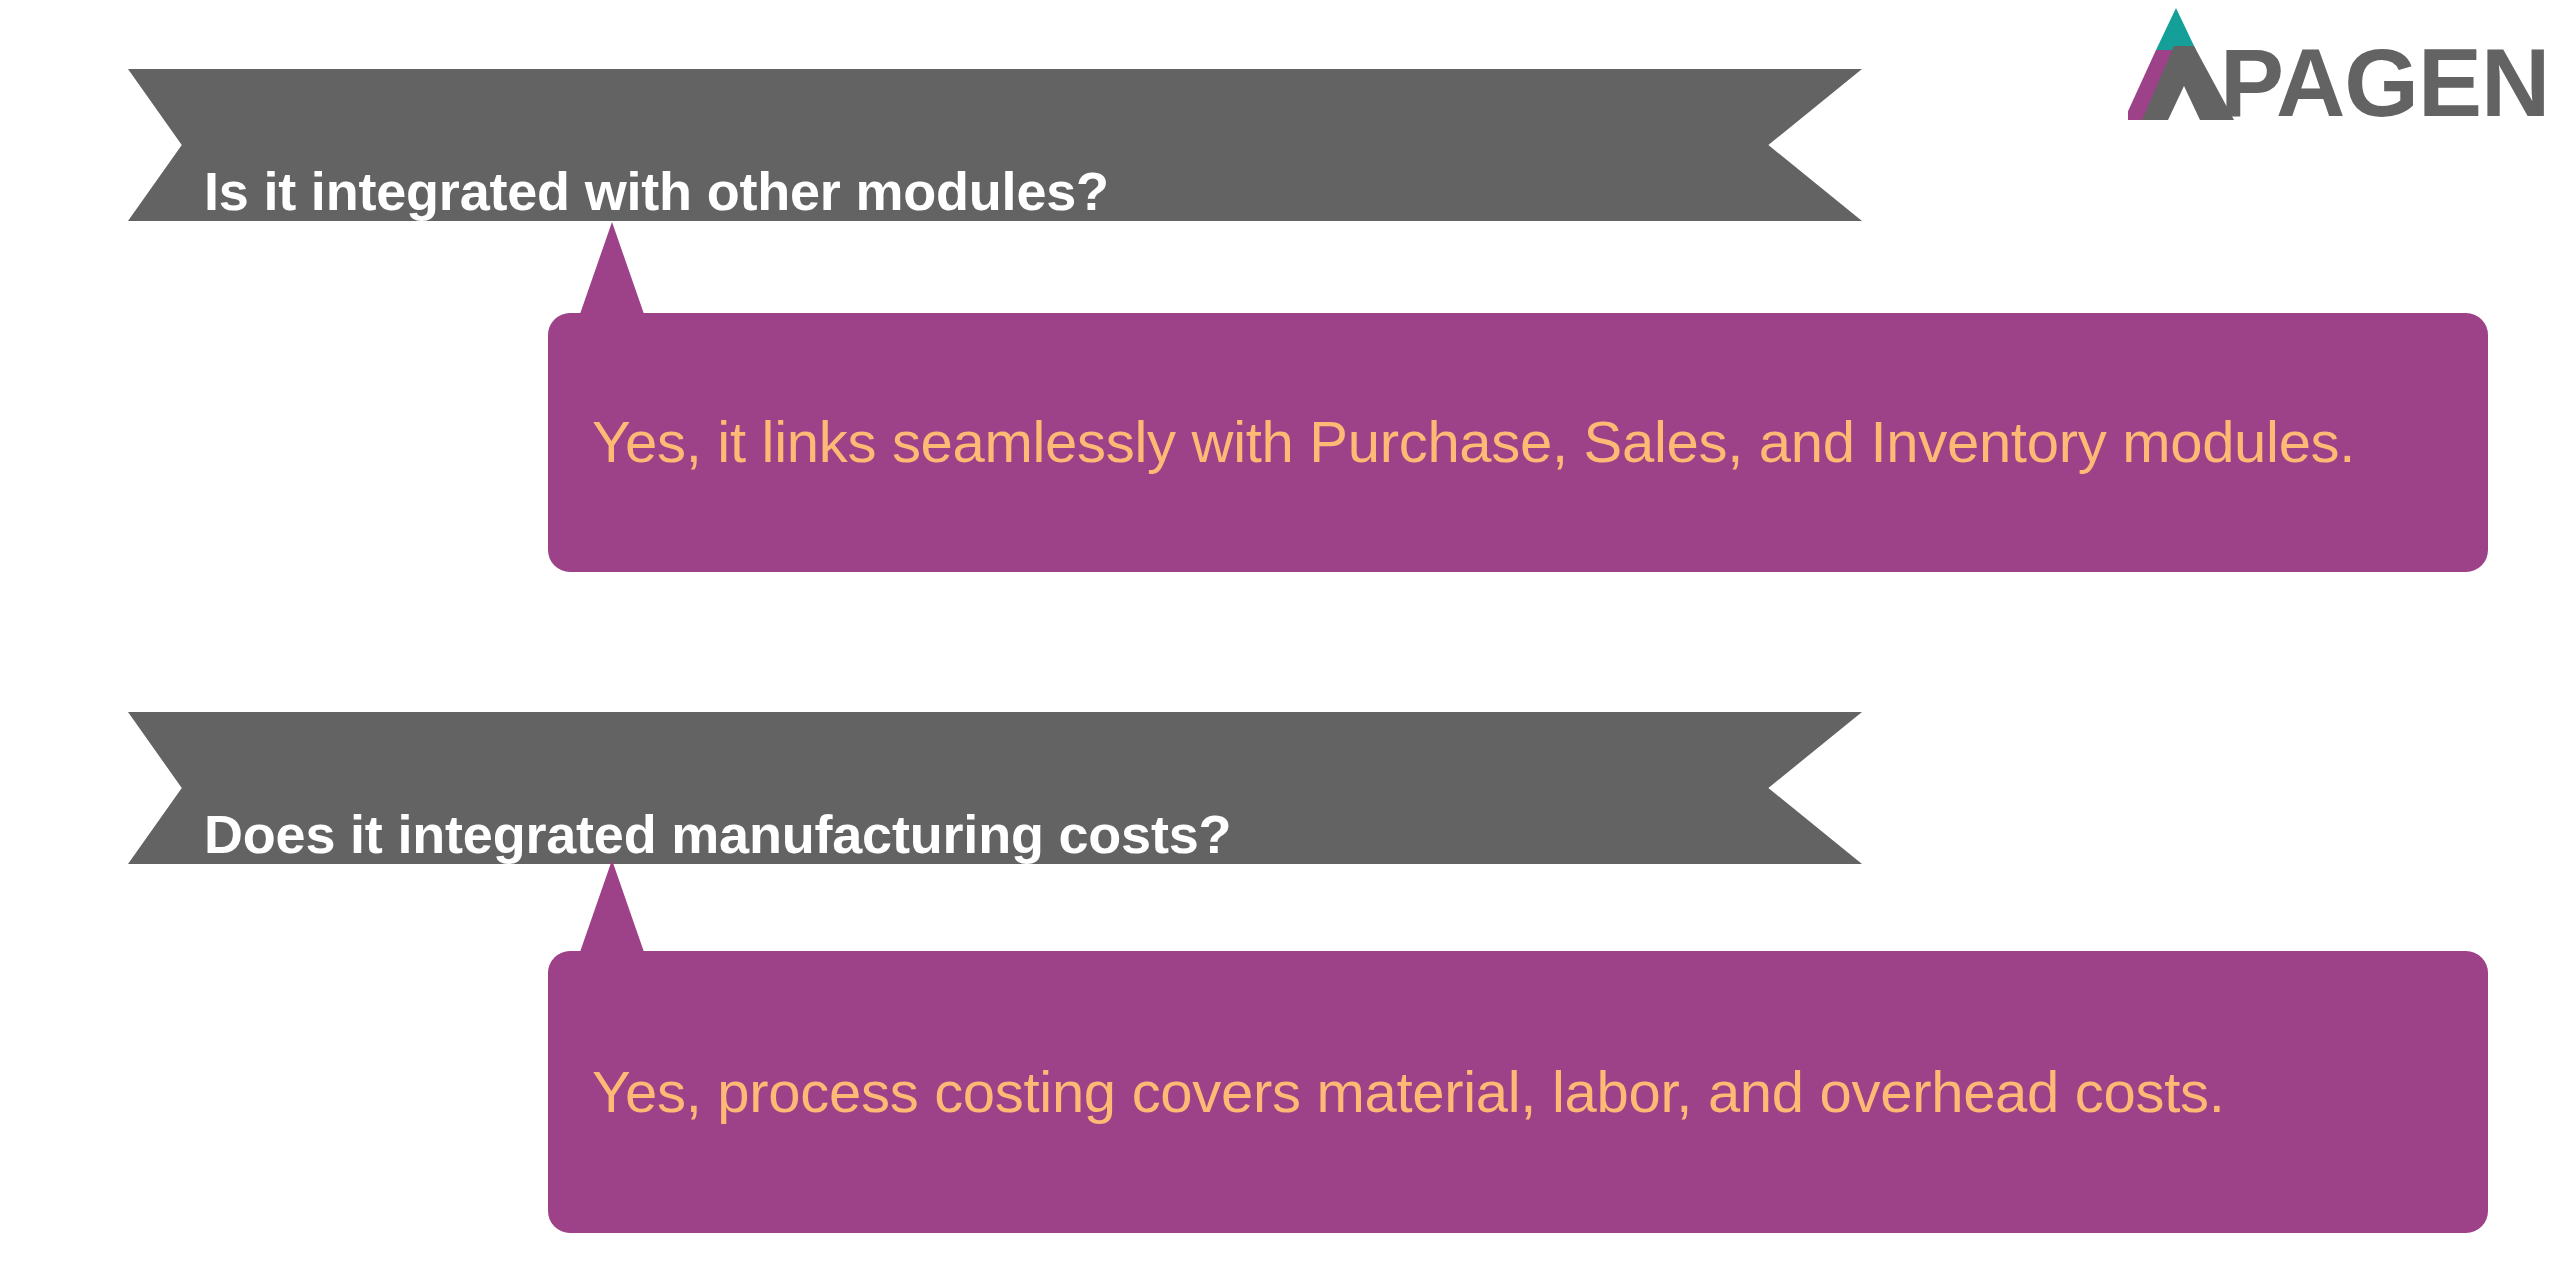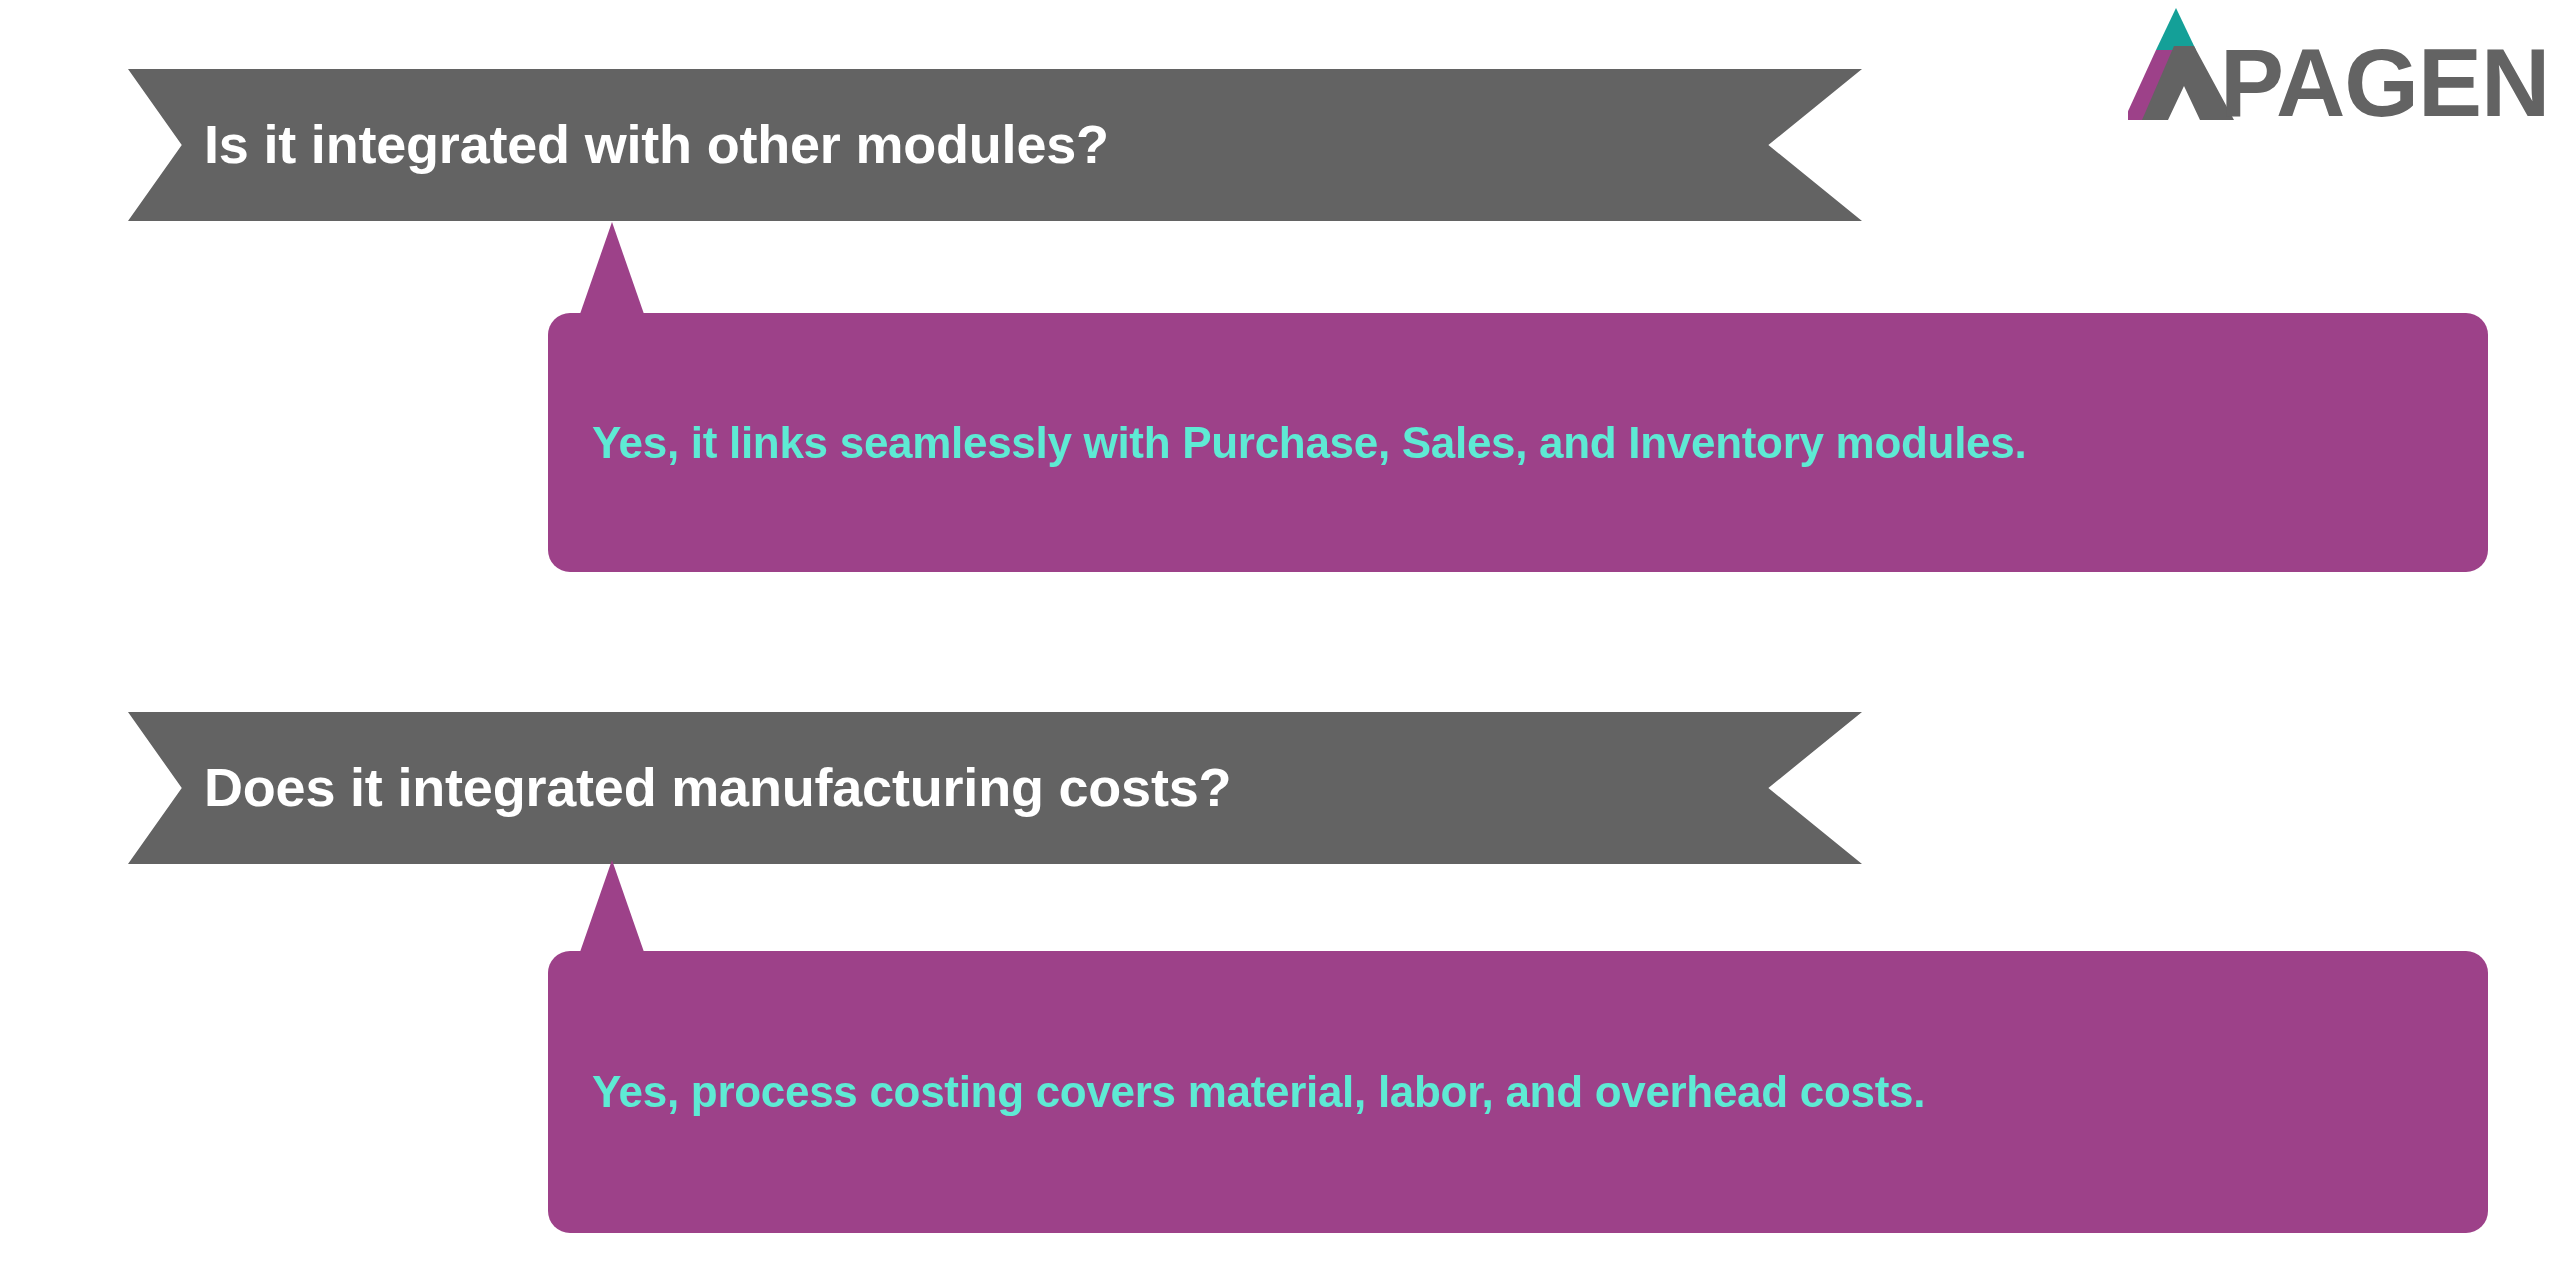--- a/index.html
+++ b/index.html
@@ -35,21 +35,21 @@
   .logo svg { display: block; }
 
   
   .qa-block { position: absolute; }
 
   .question-ribbon {
     position: absolute;
     height: 152px;
     background: #636363;
     display: flex;
-    align-items: center;
+    align-items: flex-end;
     -webkit-clip-path: polygon(0 0, 100% 0, 94.6% 50%, 100% 100%, 0 100%, 3.1% 50%);
     clip-path: polygon(0 0, 100% 0, 94.6% 50%, 100% 100%, 0 100%, 3.1% 50%);
   }
   .question-text {
     color: #ffffff;
     font-size: 54px;
     font-weight: 700;
     line-height: 1.1;
     letter-spacing: -0.2px;
     white-space: nowrap;
@@ -60,23 +60,23 @@
   
   .answer-bubble {
     position: absolute;
     background: #9d4189;
     border-radius: 22px;
     box-sizing: border-box;
     display: flex;
     align-items: center;
   }
   .answer-text {
-    color: #5eead4;
-    font-size: 44px;
-    font-weight: 700;
+    color: #fdba74;
+    font-size: 58px;
+    font-weight: 400;
     line-height: 1.22;
     letter-spacing: -0.3px;
     padding: 0 44px 0 44px;
     font-stretch: condensed;
   }
   .answer-tail {
     position: absolute;
     width: 0;
     height: 0;
     border-left: 32px solid transparent;

